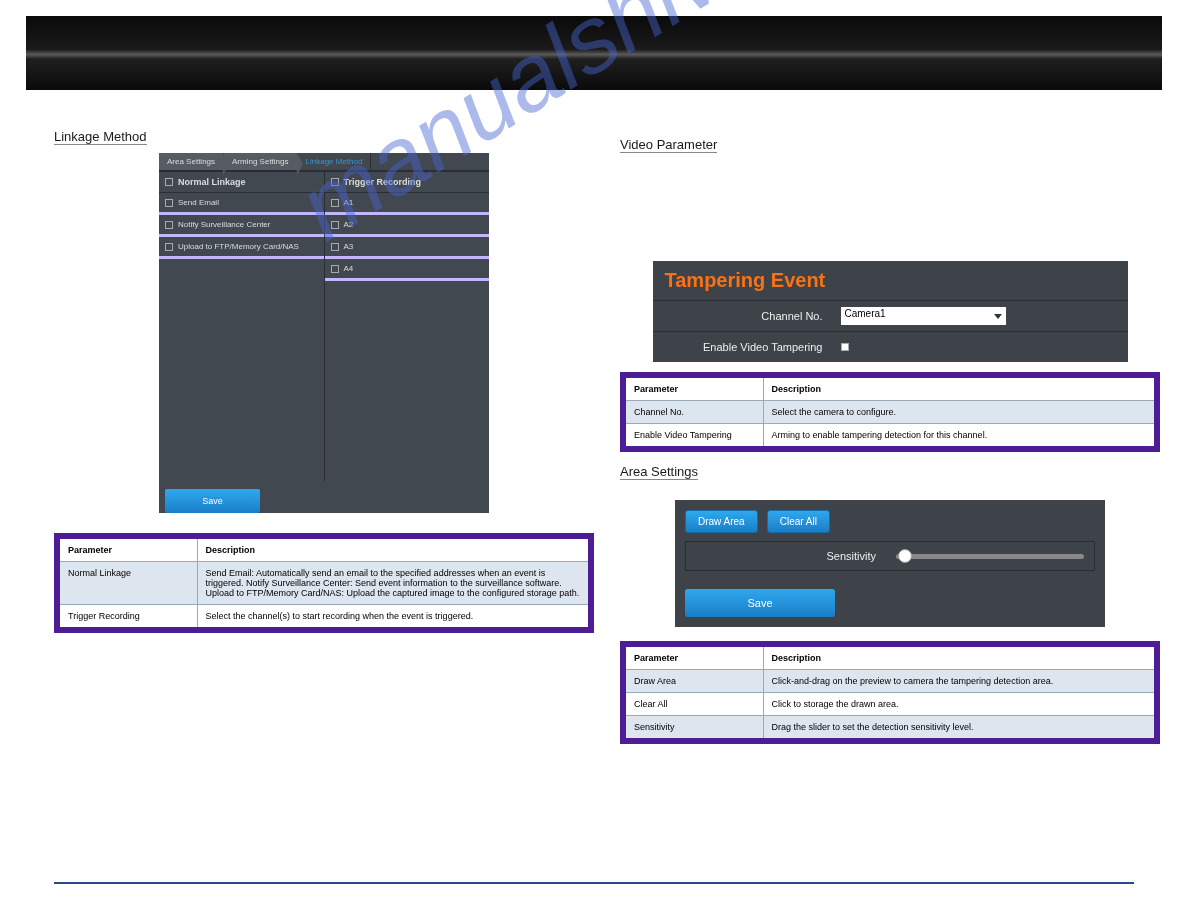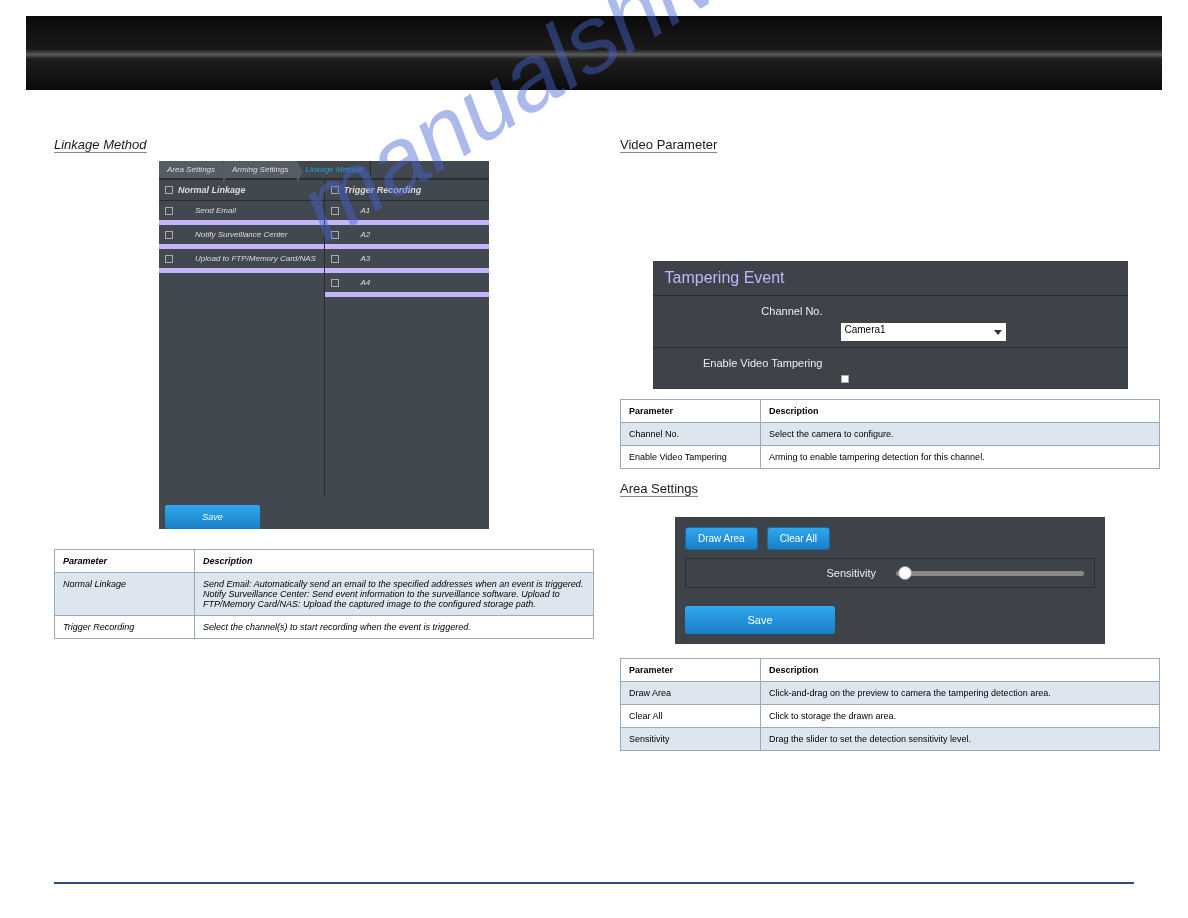--- a/index.html
+++ b/index.html
@@ -22,21 +22,21 @@
     top: 170px; left: 280px;
     font-size: 94px;
     color: rgba(70, 100, 210, 0.45);
     transform: rotate(-32deg);
     transform-origin: left top;
     white-space: nowrap;
     pointer-events: none;
     z-index: 50;
     font-style: italic;
   }
-  .left-col { position: absolute; top: 135px; left: 54px; width: 540px; font-style: italic; }
+  .left-col { position: absolute; top: 127px; left: 54px; width: 540px; }
   .right-col { position: absolute; top: 135px; left: 620px; width: 540px; }
   .section-heading {
     font-size: 13px;
     color: #1a1a1a;
     border-bottom: 1px solid #888;
     display: inline-block;
     margin-bottom: 8px;
   }
   .screenshot-box {
     background: #424850;
@@ -77,22 +77,22 @@
   .lg-col:last-child { border-right: none; }
   .lg-header {
     padding: 5px 6px;
     font-weight: bold;
     font-size: 9px;
     border-bottom: 1px solid #2a2e34;
     display: flex; align-items: center; gap: 5px;
   }
   .lg-row {
     padding: 5px 6px;
-    border-bottom: 5px solid #c4b5fd;
-    display: flex; align-items: center; gap: 22px;
+    border-bottom: 3px solid #c4b5fd;
+    display: flex; align-items: center; gap: 5px;
     font-size: 8px;
   }
   .cb {
     width: 8px; height: 8px;
     border: 1px solid #aaa;
     display: inline-block;
     background: #424850;
   }
   .filler { height: 200px; }
   .save-btn {
@@ -100,59 +100,59 @@
     color: #fff;
     width: 95px;
     text-align: center;
     padding: 7px 0;
     font-size: 9px;
     border-radius: 2px;
     margin: 8px 0 8px 6px;
   }
   .spec-table {
     width: 100%;
-    border: 1px solid #4c1d95;
+    border: 6px solid #4c1d95;
     border-collapse: collapse;
     font-size: 9px;
   }
   .spec-table td, .spec-table th {
     border: 1px solid #9ab;
     padding: 6px 8px;
     vertical-align: top;
   }
   .th-row td { background: #fff; font-weight: bold; text-align: left; }
   .blue-row { background: #dde6ef; }
   .white-row { background: #fff; }
   
   .tamper-panel {
     background: #3e4249;
     color: #eee;
     width: 475px;
     margin: 10px auto 10px auto;
     font-size: 11px;
   }
   .tamper-title {
-    font-size: 16px;
-    font-weight: normal;
+    font-size: 20px;
+    font-weight: bold;
     padding: 8px 12px;
-    color: #c4b5fd;
+    color: #f97316;
   }
   .tamper-row {
     display: flex;
     border-top: 1px solid #2a2e34;
   }
   .tamper-label {
     flex: 0 0 180px;
     text-align: right;
     padding: 9px 10px;
   }
   .tamper-field {
     flex: 1;
     padding: 6px 8px;
-    display: flex; align-items: center; margin-top: 21px;
+    display: flex; align-items: center;
   }
   .dropdown {
     background: #fff;
     width: 165px;
     height: 18px;
     font-size: 10px;
     color: #000;
     padding: 1px 4px;
     position: relative;
   }

